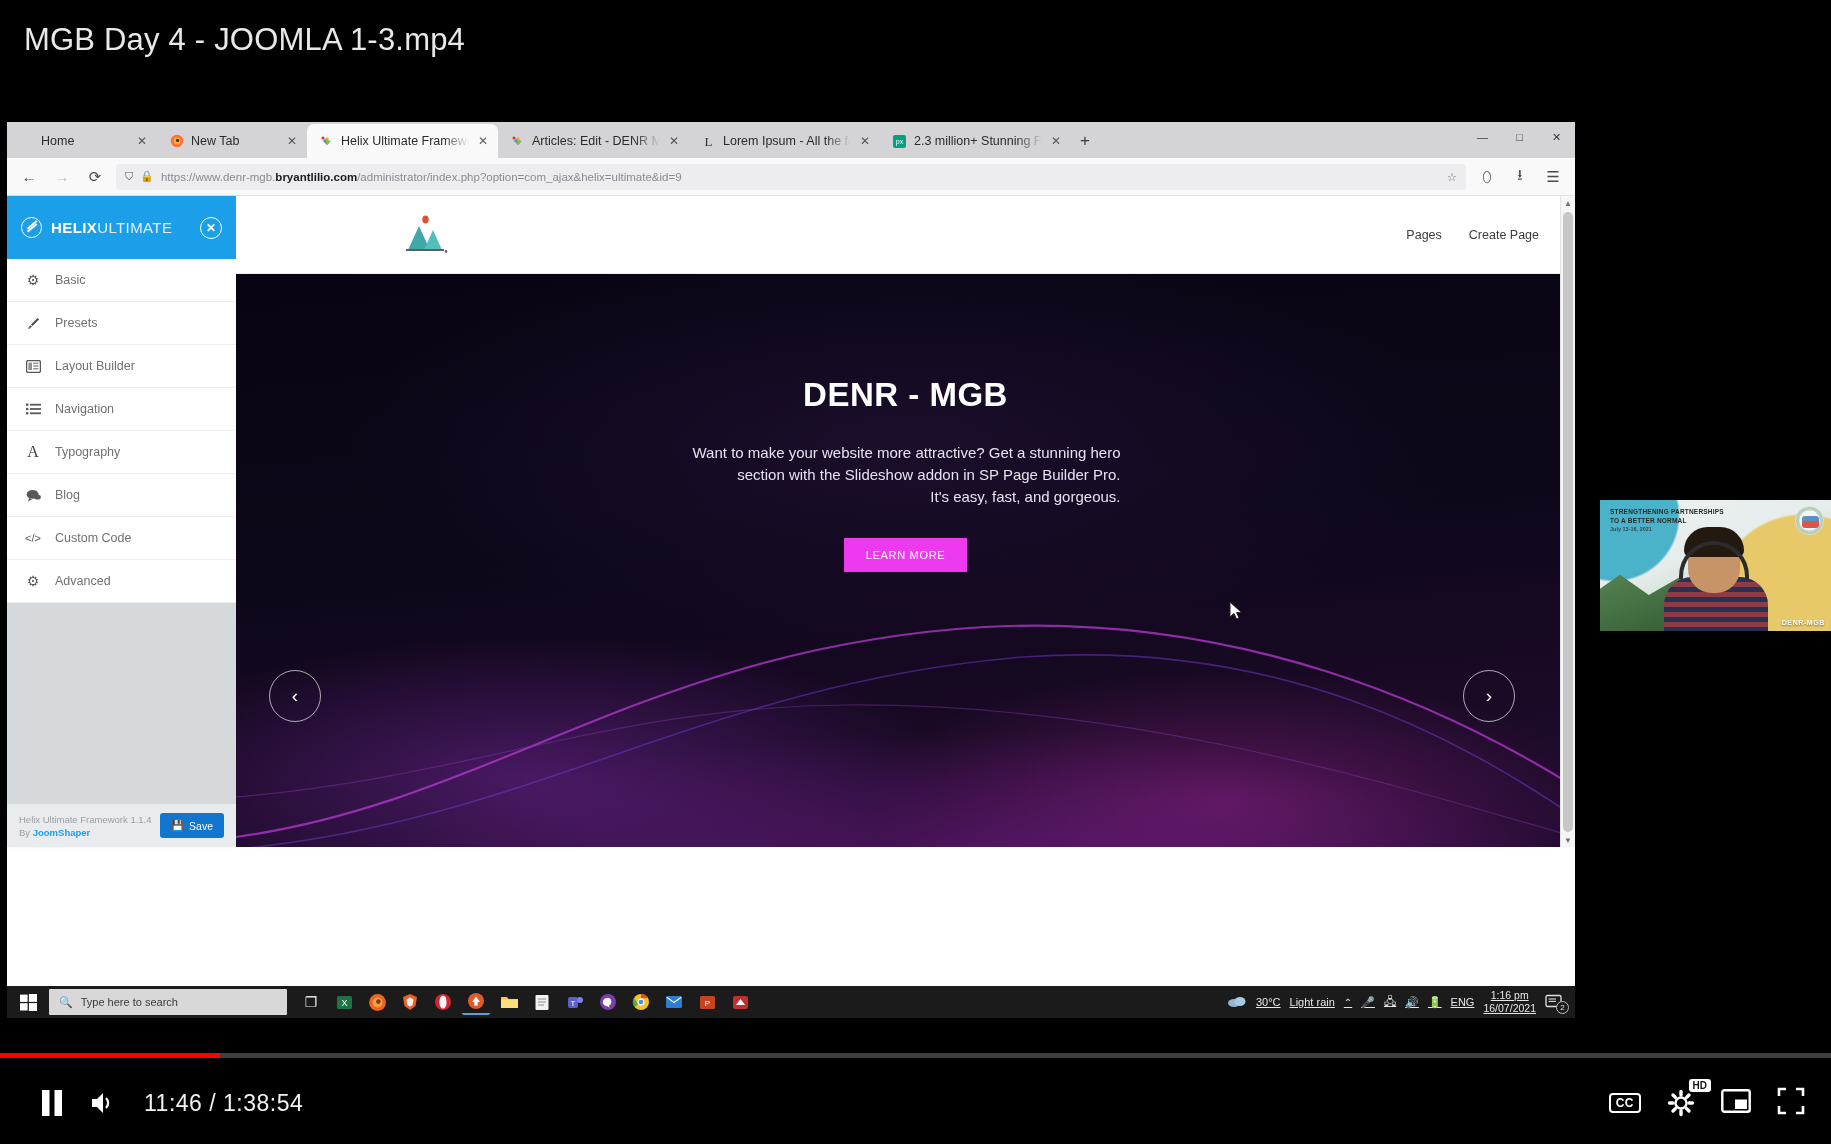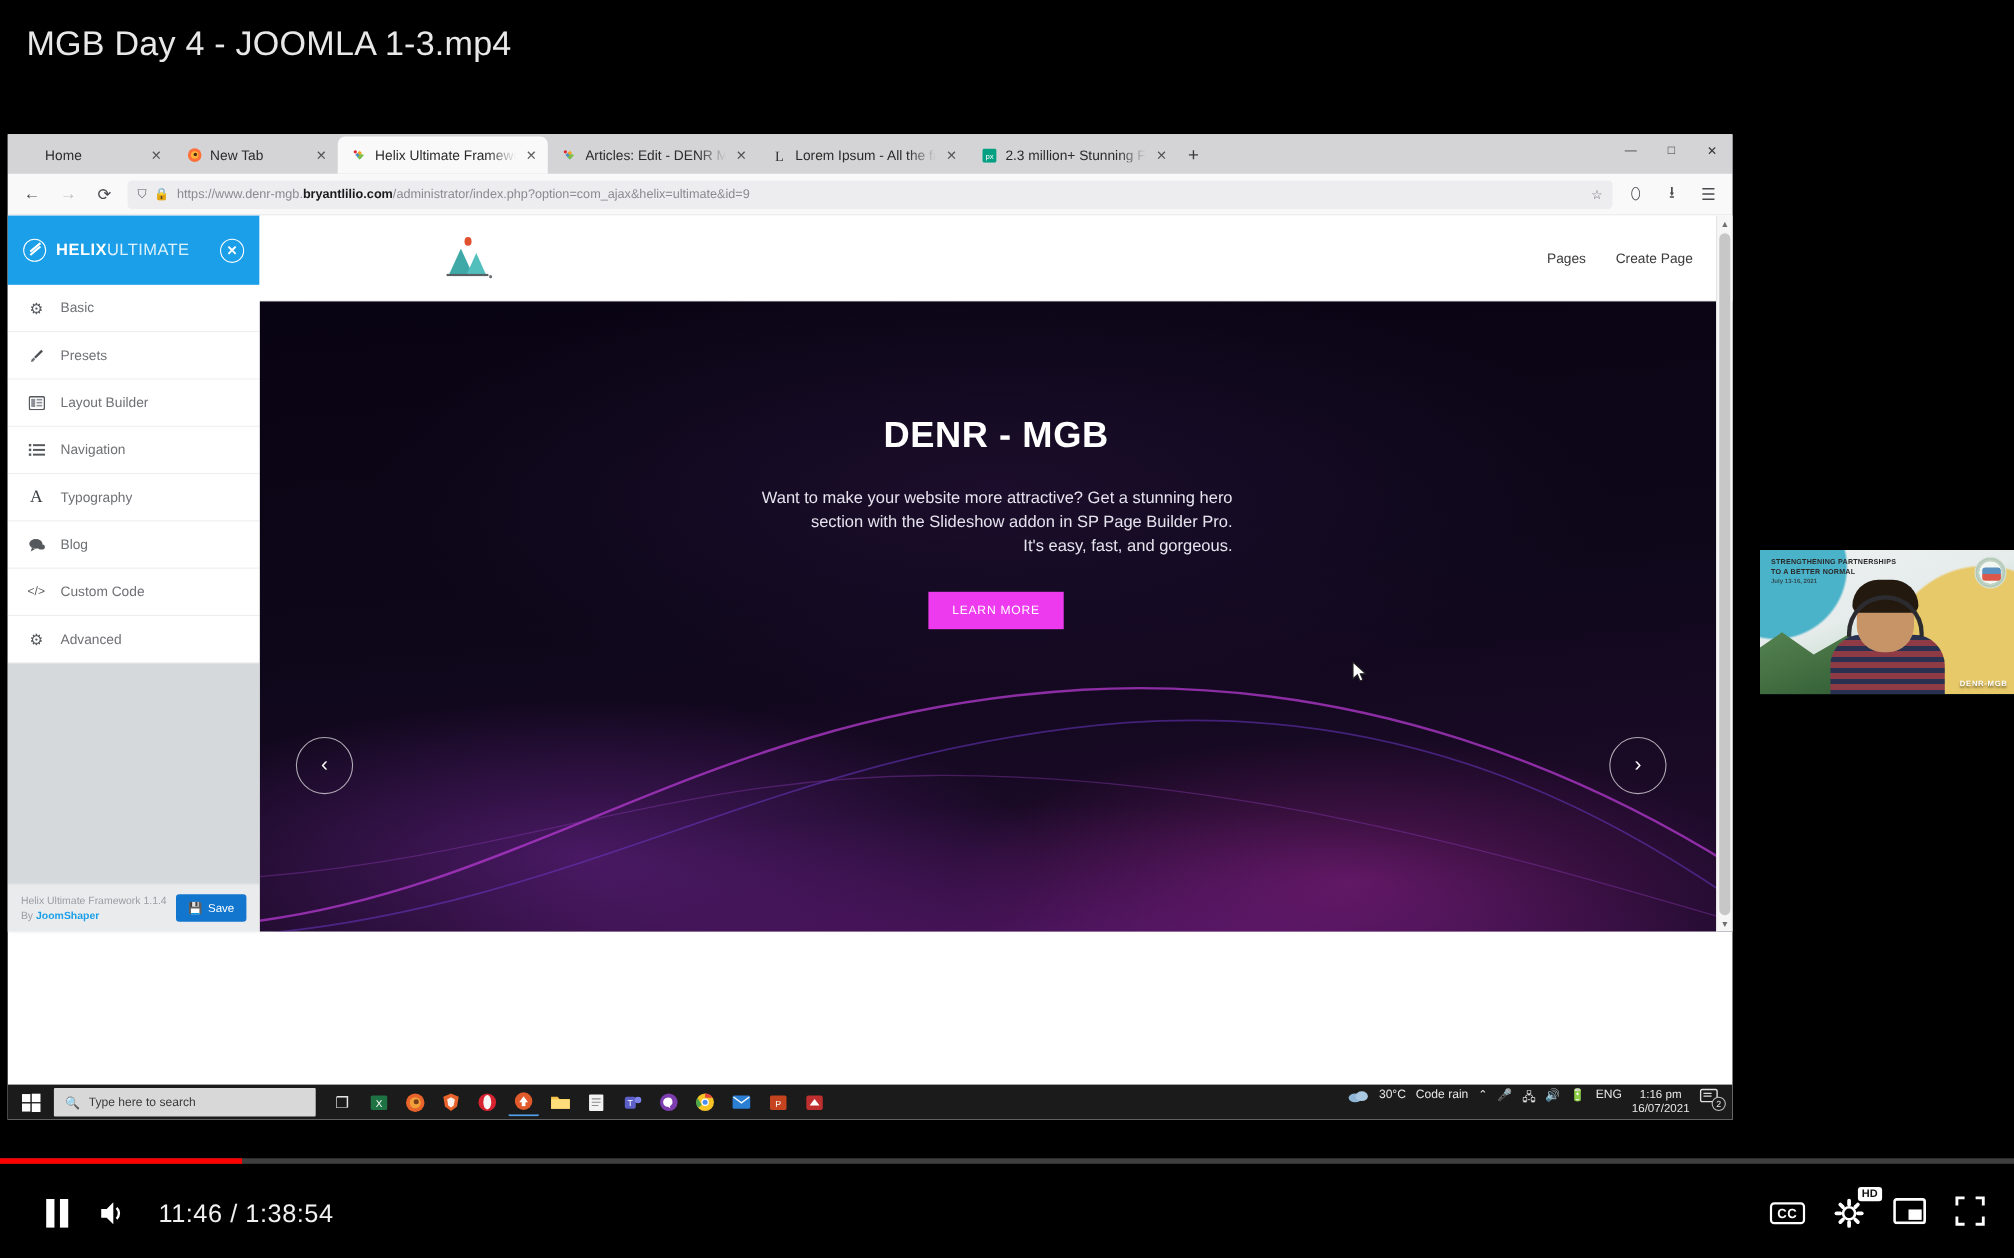--- a/index.html
+++ b/index.html
@@ -196,22 +196,22 @@
     width: 238px; height: 26px; background:#d8d8d8; border-radius:1px;
     display:flex; align-items:center; gap:8px; padding:0 10px;
     font-size: 11px; color:#3a3a3a;
   }
   .tb-icons { display:flex; align-items:center; gap:5px; margin-left: 10px; }
   .tb-ico {
     width: 28px; height: 26px; display:flex; align-items:center; justify-content:center;
     font-size: 14px; border-radius:2px;
   }
   .tb-ico.active { border-bottom: 2px solid #54a0e8; }
-  .tray { margin-left:auto; display:flex; align-items:flex-start; gap:9px;
-          padding-right: 8px; color:#e7e7e7; font-size:11px; }
+  .tray { margin-left:auto; display:flex; align-items:center; gap:9px;
+          padding-right: 8px; color:#e7e7e7; font-size:11px;text-decoration:underline; }
   .tray .clock { text-align:center; line-height:13px; font-size:10.5px; }
   .tray .notif { position:relative; width:22px; }
   .tray .badge {
     position:absolute; right:-2px; bottom:-3px; width:13px; height:13px;
     border-radius:50%; background:#1b1b1b; border:1px solid #bdbdbd;
     font-size:8px; color:#e7e7e7; display:flex; align-items:center; justify-content:center;
   }
 
   
   .webcam {
@@ -639,21 +639,21 @@
       </div>
 
       <div class="tray">
         <span>
           <svg width="20" height="14" viewBox="0 0 20 14">
               <ellipse cx="7" cy="9" rx="6" ry="4" fill="#8fb6d6"></ellipse>
               <ellipse cx="13" cy="7.5" rx="5.5" ry="4.5" fill="#a9c9e2"></ellipse>
             </svg>
         </span>
         <span>30°C</span>
-        <span>Code rain</span>
+        <span>Light rain</span>
         <span style="font-size:10px;">⌃</span>
         <span>🎤</span>
         <span>🖧</span>
         <span>🔊</span>
         <span>🔋</span>
         <span>ENG</span>
         <span class="clock">
           <span style="display:block;">1:16 pm</span>
           <span style="display:block;">16/07/2021</span>
         </span>

